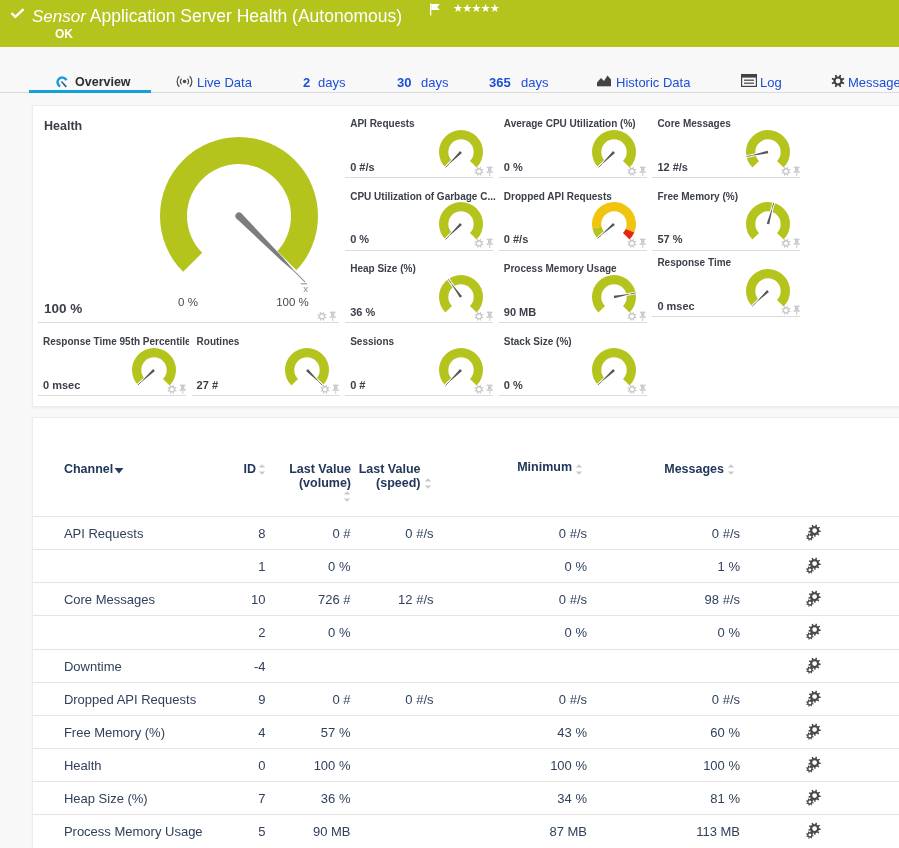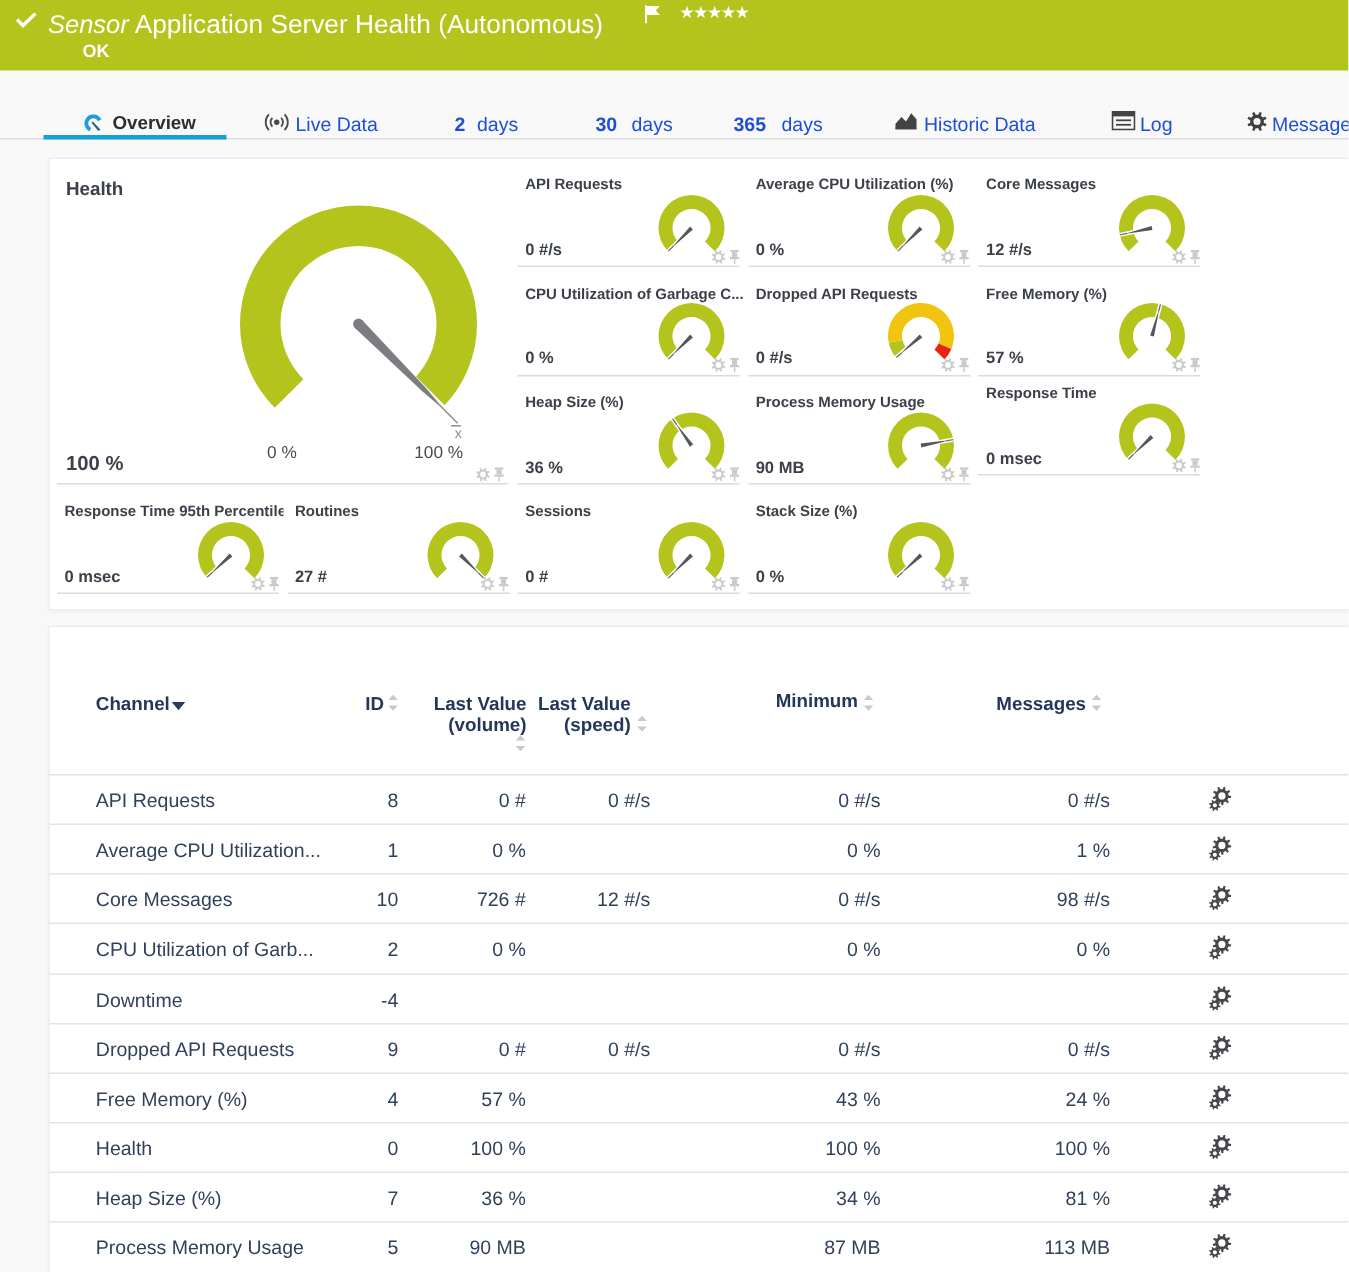--- a/index.html
+++ b/index.html
@@ -436,21 +436,20 @@
     <div class="tnum" style="right:548.5px">0 #</div>
     <div class="tnum" style="right:465.5px">0 #/s</div>
     <div class="tnum" style="right:312.0px">0 #/s</div>
     <div class="tnum" style="right:159.0px">0 #/s</div>
     <svg style="position:absolute;left:773px;top:3px" width="20" height="27" viewBox="0 0 20 27">
       <path d="M13.09,10.32 L14.80,10.69 L14.64,11.98 L12.90,11.94 L12.22,13.28 L13.29,14.66 L12.34,15.54 L11.03,14.39 L9.65,14.98 L9.58,16.72 L8.29,16.79 L8.03,15.06 L6.59,14.63 L5.42,15.92 L4.38,15.14 L5.29,13.65 L4.47,12.40 L2.74,12.63 L2.45,11.37 L4.11,10.81 L4.28,9.32 L2.81,8.39 L3.39,7.23 L5.02,7.87 L6.11,6.85 L5.58,5.18 L6.77,4.67 L7.61,6.21 L9.11,6.13 L9.77,4.51 L11.01,4.89 L10.66,6.60 L11.86,7.50 L13.41,6.69 L14.12,7.77 L12.75,8.86 Z M11.00,10.60 A2.4,2.4 0 1 0 6.20,10.60 A2.4,2.4 0 1 0 11.00,10.60 Z" fill="#46474b" fill-rule="evenodd"></path>
       <path d="M6.69,17.17 L7.74,17.61 L7.46,18.48 L6.35,18.25 L5.68,19.06 L6.11,20.11 L5.30,20.54 L4.68,19.59 L3.63,19.69 L3.19,20.74 L2.32,20.46 L2.55,19.35 L1.74,18.68 L0.69,19.11 L0.26,18.30 L1.21,17.68 L1.11,16.63 L0.06,16.19 L0.34,15.32 L1.45,15.55 L2.12,14.74 L1.69,13.69 L2.50,13.26 L3.12,14.21 L4.17,14.11 L4.61,13.06 L5.48,13.34 L5.25,14.45 L6.06,15.12 L7.11,14.69 L7.54,15.50 L6.59,16.12 Z M5.30,16.90 A1.4,1.4 0 1 0 2.50,16.90 A1.4,1.4 0 1 0 5.30,16.90 Z" fill="#46474b" fill-rule="evenodd"></path>
     </svg>
   </div>
 <div class="trow" style="top:549.3px">
-    <div class="tname">Average CPU Utilization...</div>
     <div class="tnum" style="right:633.5px">1</div>
     <div class="tnum" style="right:548.5px">0 %</div>
     <div class="tnum" style="right:312.0px">0 %</div>
     <div class="tnum" style="right:159.0px">1 %</div>
     <svg style="position:absolute;left:773px;top:3px" width="20" height="27" viewBox="0 0 20 27">
       <path d="M13.09,10.32 L14.80,10.69 L14.64,11.98 L12.90,11.94 L12.22,13.28 L13.29,14.66 L12.34,15.54 L11.03,14.39 L9.65,14.98 L9.58,16.72 L8.29,16.79 L8.03,15.06 L6.59,14.63 L5.42,15.92 L4.38,15.14 L5.29,13.65 L4.47,12.40 L2.74,12.63 L2.45,11.37 L4.11,10.81 L4.28,9.32 L2.81,8.39 L3.39,7.23 L5.02,7.87 L6.11,6.85 L5.58,5.18 L6.77,4.67 L7.61,6.21 L9.11,6.13 L9.77,4.51 L11.01,4.89 L10.66,6.60 L11.86,7.50 L13.41,6.69 L14.12,7.77 L12.75,8.86 Z M11.00,10.60 A2.4,2.4 0 1 0 6.20,10.60 A2.4,2.4 0 1 0 11.00,10.60 Z" fill="#46474b" fill-rule="evenodd"></path>
       <path d="M6.69,17.17 L7.74,17.61 L7.46,18.48 L6.35,18.25 L5.68,19.06 L6.11,20.11 L5.30,20.54 L4.68,19.59 L3.63,19.69 L3.19,20.74 L2.32,20.46 L2.55,19.35 L1.74,18.68 L0.69,19.11 L0.26,18.30 L1.21,17.68 L1.11,16.63 L0.06,16.19 L0.34,15.32 L1.45,15.55 L2.12,14.74 L1.69,13.69 L2.50,13.26 L3.12,14.21 L4.17,14.11 L4.61,13.06 L5.48,13.34 L5.25,14.45 L6.06,15.12 L7.11,14.69 L7.54,15.50 L6.59,16.12 Z M5.30,16.90 A1.4,1.4 0 1 0 2.50,16.90 A1.4,1.4 0 1 0 5.30,16.90 Z" fill="#46474b" fill-rule="evenodd"></path>
     </svg>
   </div>
 <div class="trow" style="top:582.4px">
@@ -459,21 +458,20 @@
     <div class="tnum" style="right:548.5px">726 #</div>
     <div class="tnum" style="right:465.5px">12 #/s</div>
     <div class="tnum" style="right:312.0px">0 #/s</div>
     <div class="tnum" style="right:159.0px">98 #/s</div>
     <svg style="position:absolute;left:773px;top:3px" width="20" height="27" viewBox="0 0 20 27">
       <path d="M13.09,10.32 L14.80,10.69 L14.64,11.98 L12.90,11.94 L12.22,13.28 L13.29,14.66 L12.34,15.54 L11.03,14.39 L9.65,14.98 L9.58,16.72 L8.29,16.79 L8.03,15.06 L6.59,14.63 L5.42,15.92 L4.38,15.14 L5.29,13.65 L4.47,12.40 L2.74,12.63 L2.45,11.37 L4.11,10.81 L4.28,9.32 L2.81,8.39 L3.39,7.23 L5.02,7.87 L6.11,6.85 L5.58,5.18 L6.77,4.67 L7.61,6.21 L9.11,6.13 L9.77,4.51 L11.01,4.89 L10.66,6.60 L11.86,7.50 L13.41,6.69 L14.12,7.77 L12.75,8.86 Z M11.00,10.60 A2.4,2.4 0 1 0 6.20,10.60 A2.4,2.4 0 1 0 11.00,10.60 Z" fill="#46474b" fill-rule="evenodd"></path>
       <path d="M6.69,17.17 L7.74,17.61 L7.46,18.48 L6.35,18.25 L5.68,19.06 L6.11,20.11 L5.30,20.54 L4.68,19.59 L3.63,19.69 L3.19,20.74 L2.32,20.46 L2.55,19.35 L1.74,18.68 L0.69,19.11 L0.26,18.30 L1.21,17.68 L1.11,16.63 L0.06,16.19 L0.34,15.32 L1.45,15.55 L2.12,14.74 L1.69,13.69 L2.50,13.26 L3.12,14.21 L4.17,14.11 L4.61,13.06 L5.48,13.34 L5.25,14.45 L6.06,15.12 L7.11,14.69 L7.54,15.50 L6.59,16.12 Z M5.30,16.90 A1.4,1.4 0 1 0 2.50,16.90 A1.4,1.4 0 1 0 5.30,16.90 Z" fill="#46474b" fill-rule="evenodd"></path>
     </svg>
   </div>
 <div class="trow" style="top:615.4px">
-    <div class="tname">CPU Utilization of Garb...</div>
     <div class="tnum" style="right:633.5px">2</div>
     <div class="tnum" style="right:548.5px">0 %</div>
     <div class="tnum" style="right:312.0px">0 %</div>
     <div class="tnum" style="right:159.0px">0 %</div>
     <svg style="position:absolute;left:773px;top:3px" width="20" height="27" viewBox="0 0 20 27">
       <path d="M13.09,10.32 L14.80,10.69 L14.64,11.98 L12.90,11.94 L12.22,13.28 L13.29,14.66 L12.34,15.54 L11.03,14.39 L9.65,14.98 L9.58,16.72 L8.29,16.79 L8.03,15.06 L6.59,14.63 L5.42,15.92 L4.38,15.14 L5.29,13.65 L4.47,12.40 L2.74,12.63 L2.45,11.37 L4.11,10.81 L4.28,9.32 L2.81,8.39 L3.39,7.23 L5.02,7.87 L6.11,6.85 L5.58,5.18 L6.77,4.67 L7.61,6.21 L9.11,6.13 L9.77,4.51 L11.01,4.89 L10.66,6.60 L11.86,7.50 L13.41,6.69 L14.12,7.77 L12.75,8.86 Z M11.00,10.60 A2.4,2.4 0 1 0 6.20,10.60 A2.4,2.4 0 1 0 11.00,10.60 Z" fill="#46474b" fill-rule="evenodd"></path>
       <path d="M6.69,17.17 L7.74,17.61 L7.46,18.48 L6.35,18.25 L5.68,19.06 L6.11,20.11 L5.30,20.54 L4.68,19.59 L3.63,19.69 L3.19,20.74 L2.32,20.46 L2.55,19.35 L1.74,18.68 L0.69,19.11 L0.26,18.30 L1.21,17.68 L1.11,16.63 L0.06,16.19 L0.34,15.32 L1.45,15.55 L2.12,14.74 L1.69,13.69 L2.50,13.26 L3.12,14.21 L4.17,14.11 L4.61,13.06 L5.48,13.34 L5.25,14.45 L6.06,15.12 L7.11,14.69 L7.54,15.50 L6.59,16.12 Z M5.30,16.90 A1.4,1.4 0 1 0 2.50,16.90 A1.4,1.4 0 1 0 5.30,16.90 Z" fill="#46474b" fill-rule="evenodd"></path>
     </svg>
   </div>
 <div class="trow" style="top:648.5px">
@@ -494,21 +492,21 @@
     <svg style="position:absolute;left:773px;top:3px" width="20" height="27" viewBox="0 0 20 27">
       <path d="M13.09,10.32 L14.80,10.69 L14.64,11.98 L12.90,11.94 L12.22,13.28 L13.29,14.66 L12.34,15.54 L11.03,14.39 L9.65,14.98 L9.58,16.72 L8.29,16.79 L8.03,15.06 L6.59,14.63 L5.42,15.92 L4.38,15.14 L5.29,13.65 L4.47,12.40 L2.74,12.63 L2.45,11.37 L4.11,10.81 L4.28,9.32 L2.81,8.39 L3.39,7.23 L5.02,7.87 L6.11,6.85 L5.58,5.18 L6.77,4.67 L7.61,6.21 L9.11,6.13 L9.77,4.51 L11.01,4.89 L10.66,6.60 L11.86,7.50 L13.41,6.69 L14.12,7.77 L12.75,8.86 Z M11.00,10.60 A2.4,2.4 0 1 0 6.20,10.60 A2.4,2.4 0 1 0 11.00,10.60 Z" fill="#46474b" fill-rule="evenodd"></path>
       <path d="M6.69,17.17 L7.74,17.61 L7.46,18.48 L6.35,18.25 L5.68,19.06 L6.11,20.11 L5.30,20.54 L4.68,19.59 L3.63,19.69 L3.19,20.74 L2.32,20.46 L2.55,19.35 L1.74,18.68 L0.69,19.11 L0.26,18.30 L1.21,17.68 L1.11,16.63 L0.06,16.19 L0.34,15.32 L1.45,15.55 L2.12,14.74 L1.69,13.69 L2.50,13.26 L3.12,14.21 L4.17,14.11 L4.61,13.06 L5.48,13.34 L5.25,14.45 L6.06,15.12 L7.11,14.69 L7.54,15.50 L6.59,16.12 Z M5.30,16.90 A1.4,1.4 0 1 0 2.50,16.90 A1.4,1.4 0 1 0 5.30,16.90 Z" fill="#46474b" fill-rule="evenodd"></path>
     </svg>
   </div>
 <div class="trow" style="top:714.6px">
     <div class="tname">Free Memory (%)</div>
     <div class="tnum" style="right:633.5px">4</div>
     <div class="tnum" style="right:548.5px">57 %</div>
     <div class="tnum" style="right:312.0px">43 %</div>
-    <div class="tnum" style="right:159.0px">24 %</div>
+    <div class="tnum" style="right:159.0px">60 %</div>
     <svg style="position:absolute;left:773px;top:3px" width="20" height="27" viewBox="0 0 20 27">
       <path d="M13.09,10.32 L14.80,10.69 L14.64,11.98 L12.90,11.94 L12.22,13.28 L13.29,14.66 L12.34,15.54 L11.03,14.39 L9.65,14.98 L9.58,16.72 L8.29,16.79 L8.03,15.06 L6.59,14.63 L5.42,15.92 L4.38,15.14 L5.29,13.65 L4.47,12.40 L2.74,12.63 L2.45,11.37 L4.11,10.81 L4.28,9.32 L2.81,8.39 L3.39,7.23 L5.02,7.87 L6.11,6.85 L5.58,5.18 L6.77,4.67 L7.61,6.21 L9.11,6.13 L9.77,4.51 L11.01,4.89 L10.66,6.60 L11.86,7.50 L13.41,6.69 L14.12,7.77 L12.75,8.86 Z M11.00,10.60 A2.4,2.4 0 1 0 6.20,10.60 A2.4,2.4 0 1 0 11.00,10.60 Z" fill="#46474b" fill-rule="evenodd"></path>
       <path d="M6.69,17.17 L7.74,17.61 L7.46,18.48 L6.35,18.25 L5.68,19.06 L6.11,20.11 L5.30,20.54 L4.68,19.59 L3.63,19.69 L3.19,20.74 L2.32,20.46 L2.55,19.35 L1.74,18.68 L0.69,19.11 L0.26,18.30 L1.21,17.68 L1.11,16.63 L0.06,16.19 L0.34,15.32 L1.45,15.55 L2.12,14.74 L1.69,13.69 L2.50,13.26 L3.12,14.21 L4.17,14.11 L4.61,13.06 L5.48,13.34 L5.25,14.45 L6.06,15.12 L7.11,14.69 L7.54,15.50 L6.59,16.12 Z M5.30,16.90 A1.4,1.4 0 1 0 2.50,16.90 A1.4,1.4 0 1 0 5.30,16.90 Z" fill="#46474b" fill-rule="evenodd"></path>
     </svg>
   </div>
 <div class="trow" style="top:747.6px">
     <div class="tname">Health</div>
     <div class="tnum" style="right:633.5px">0</div>
     <div class="tnum" style="right:548.5px">100 %</div>
     <div class="tnum" style="right:312.0px">100 %</div>

